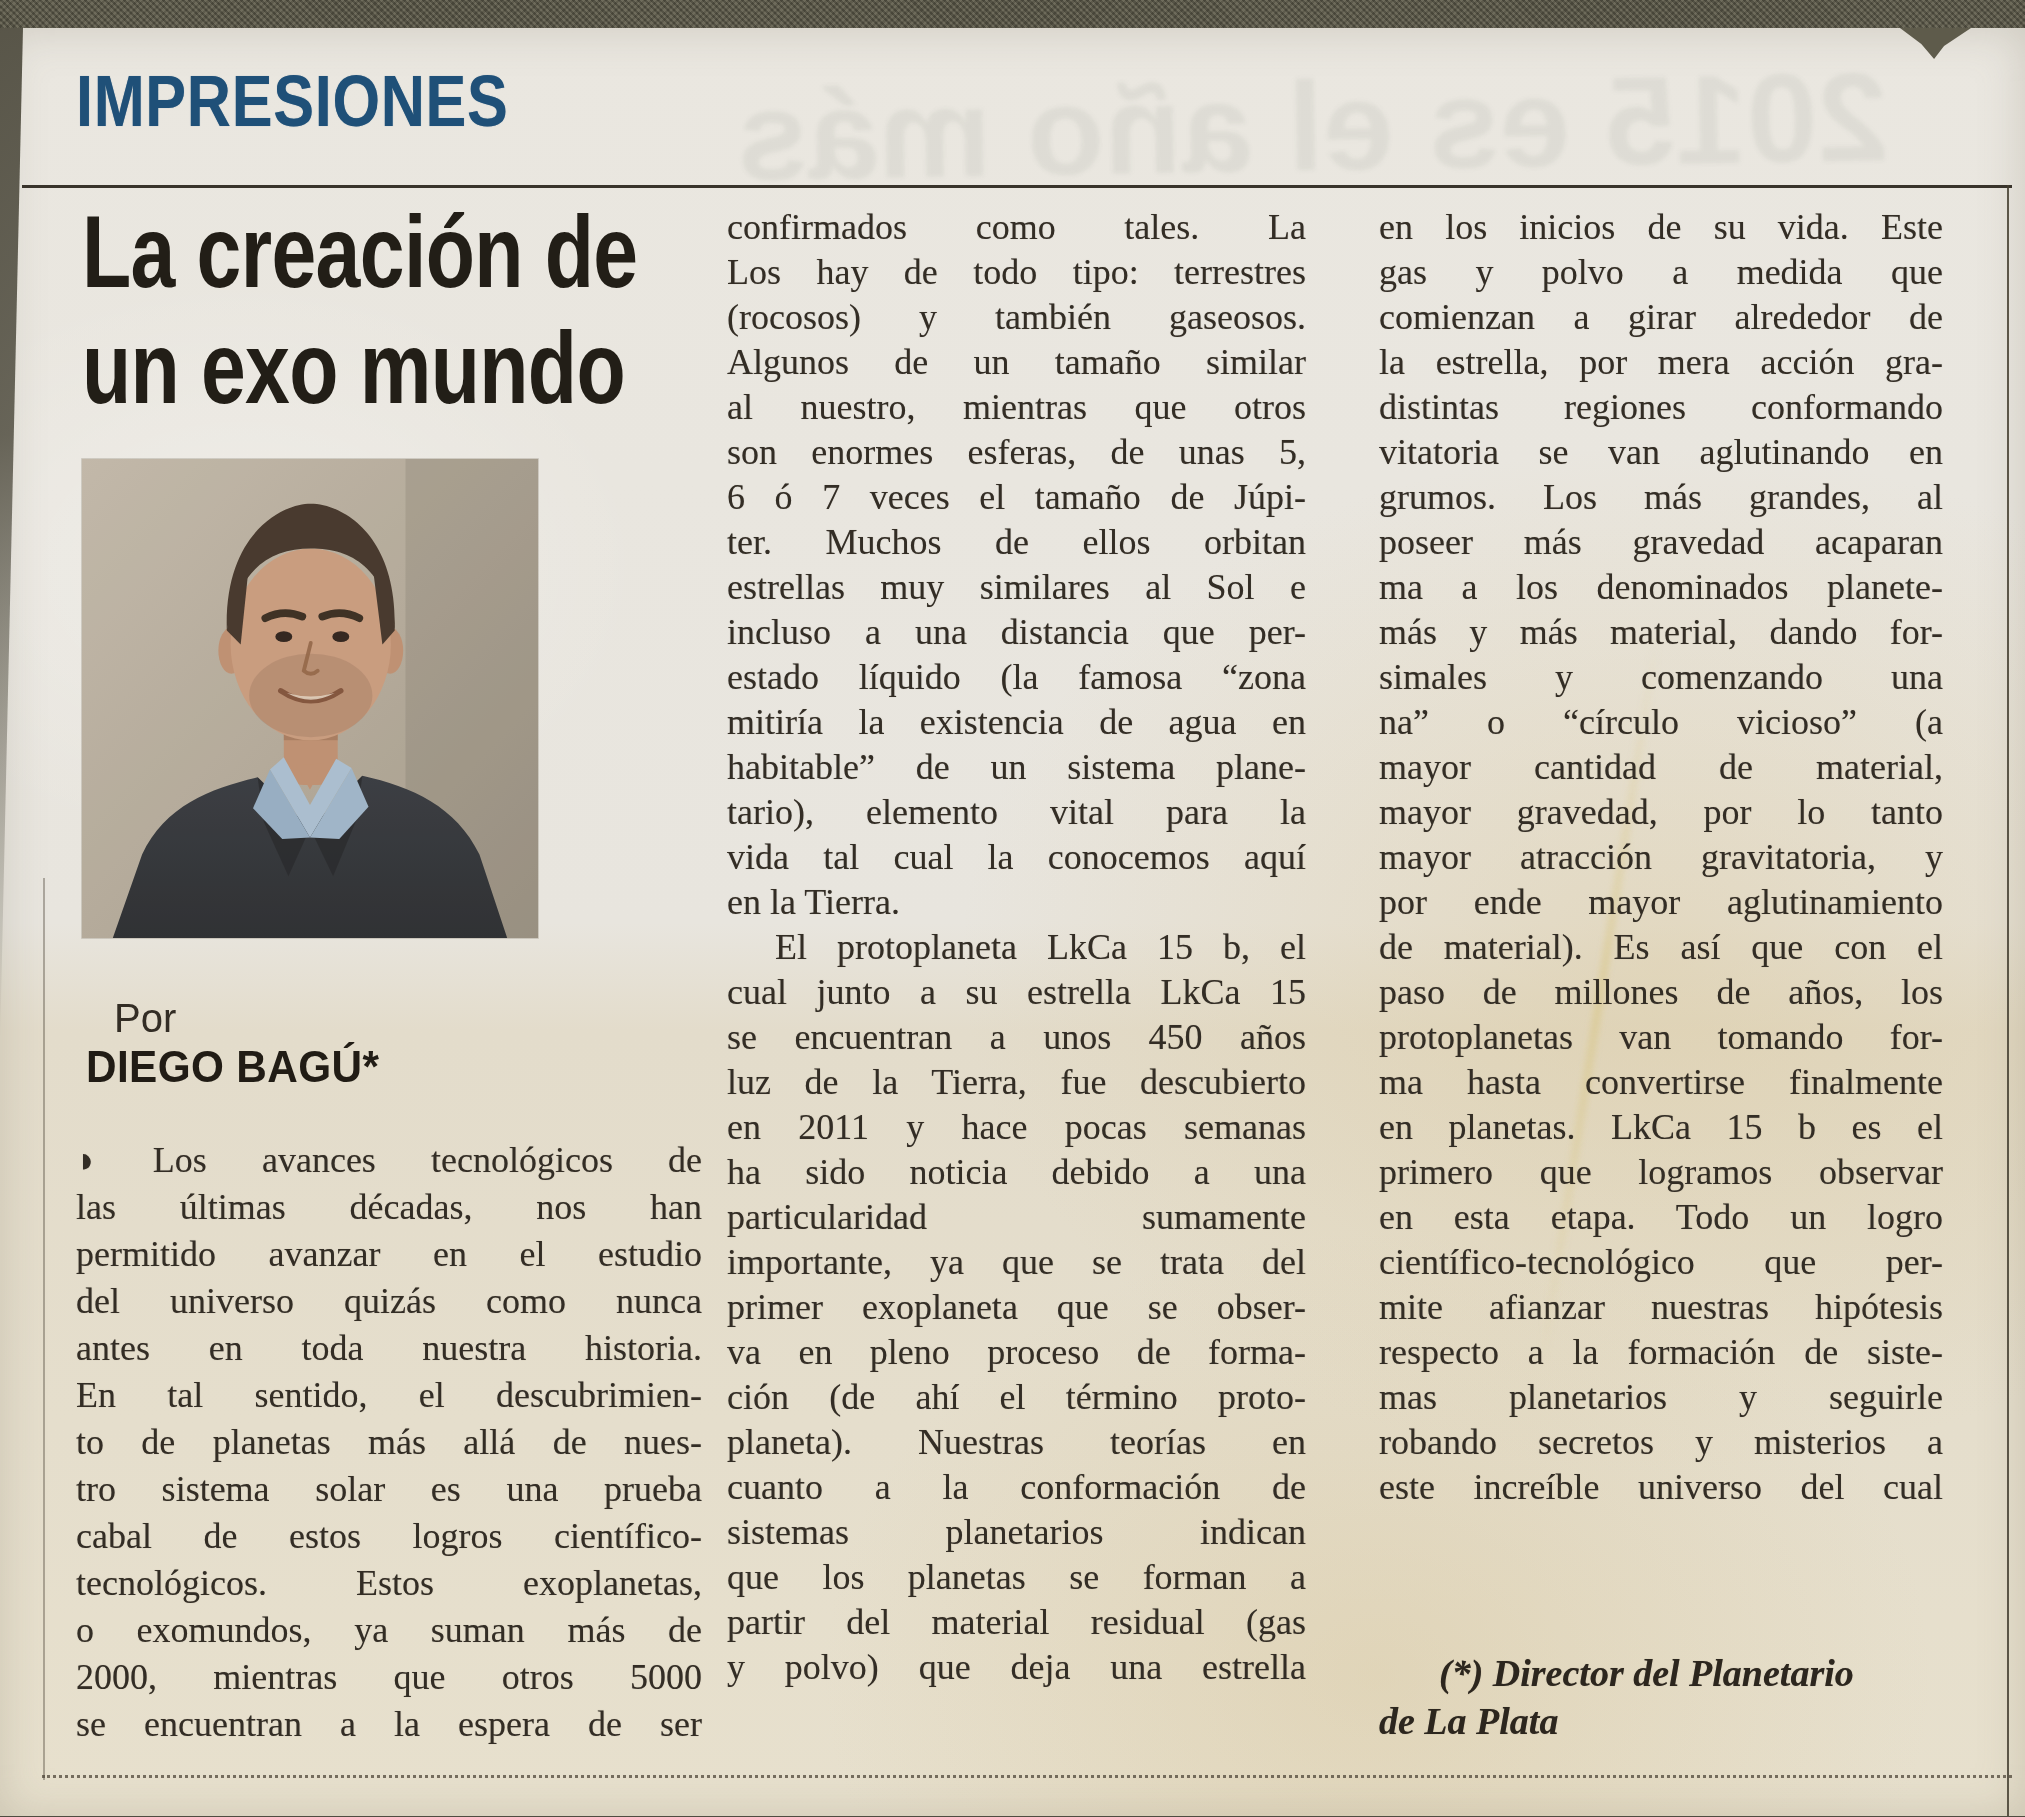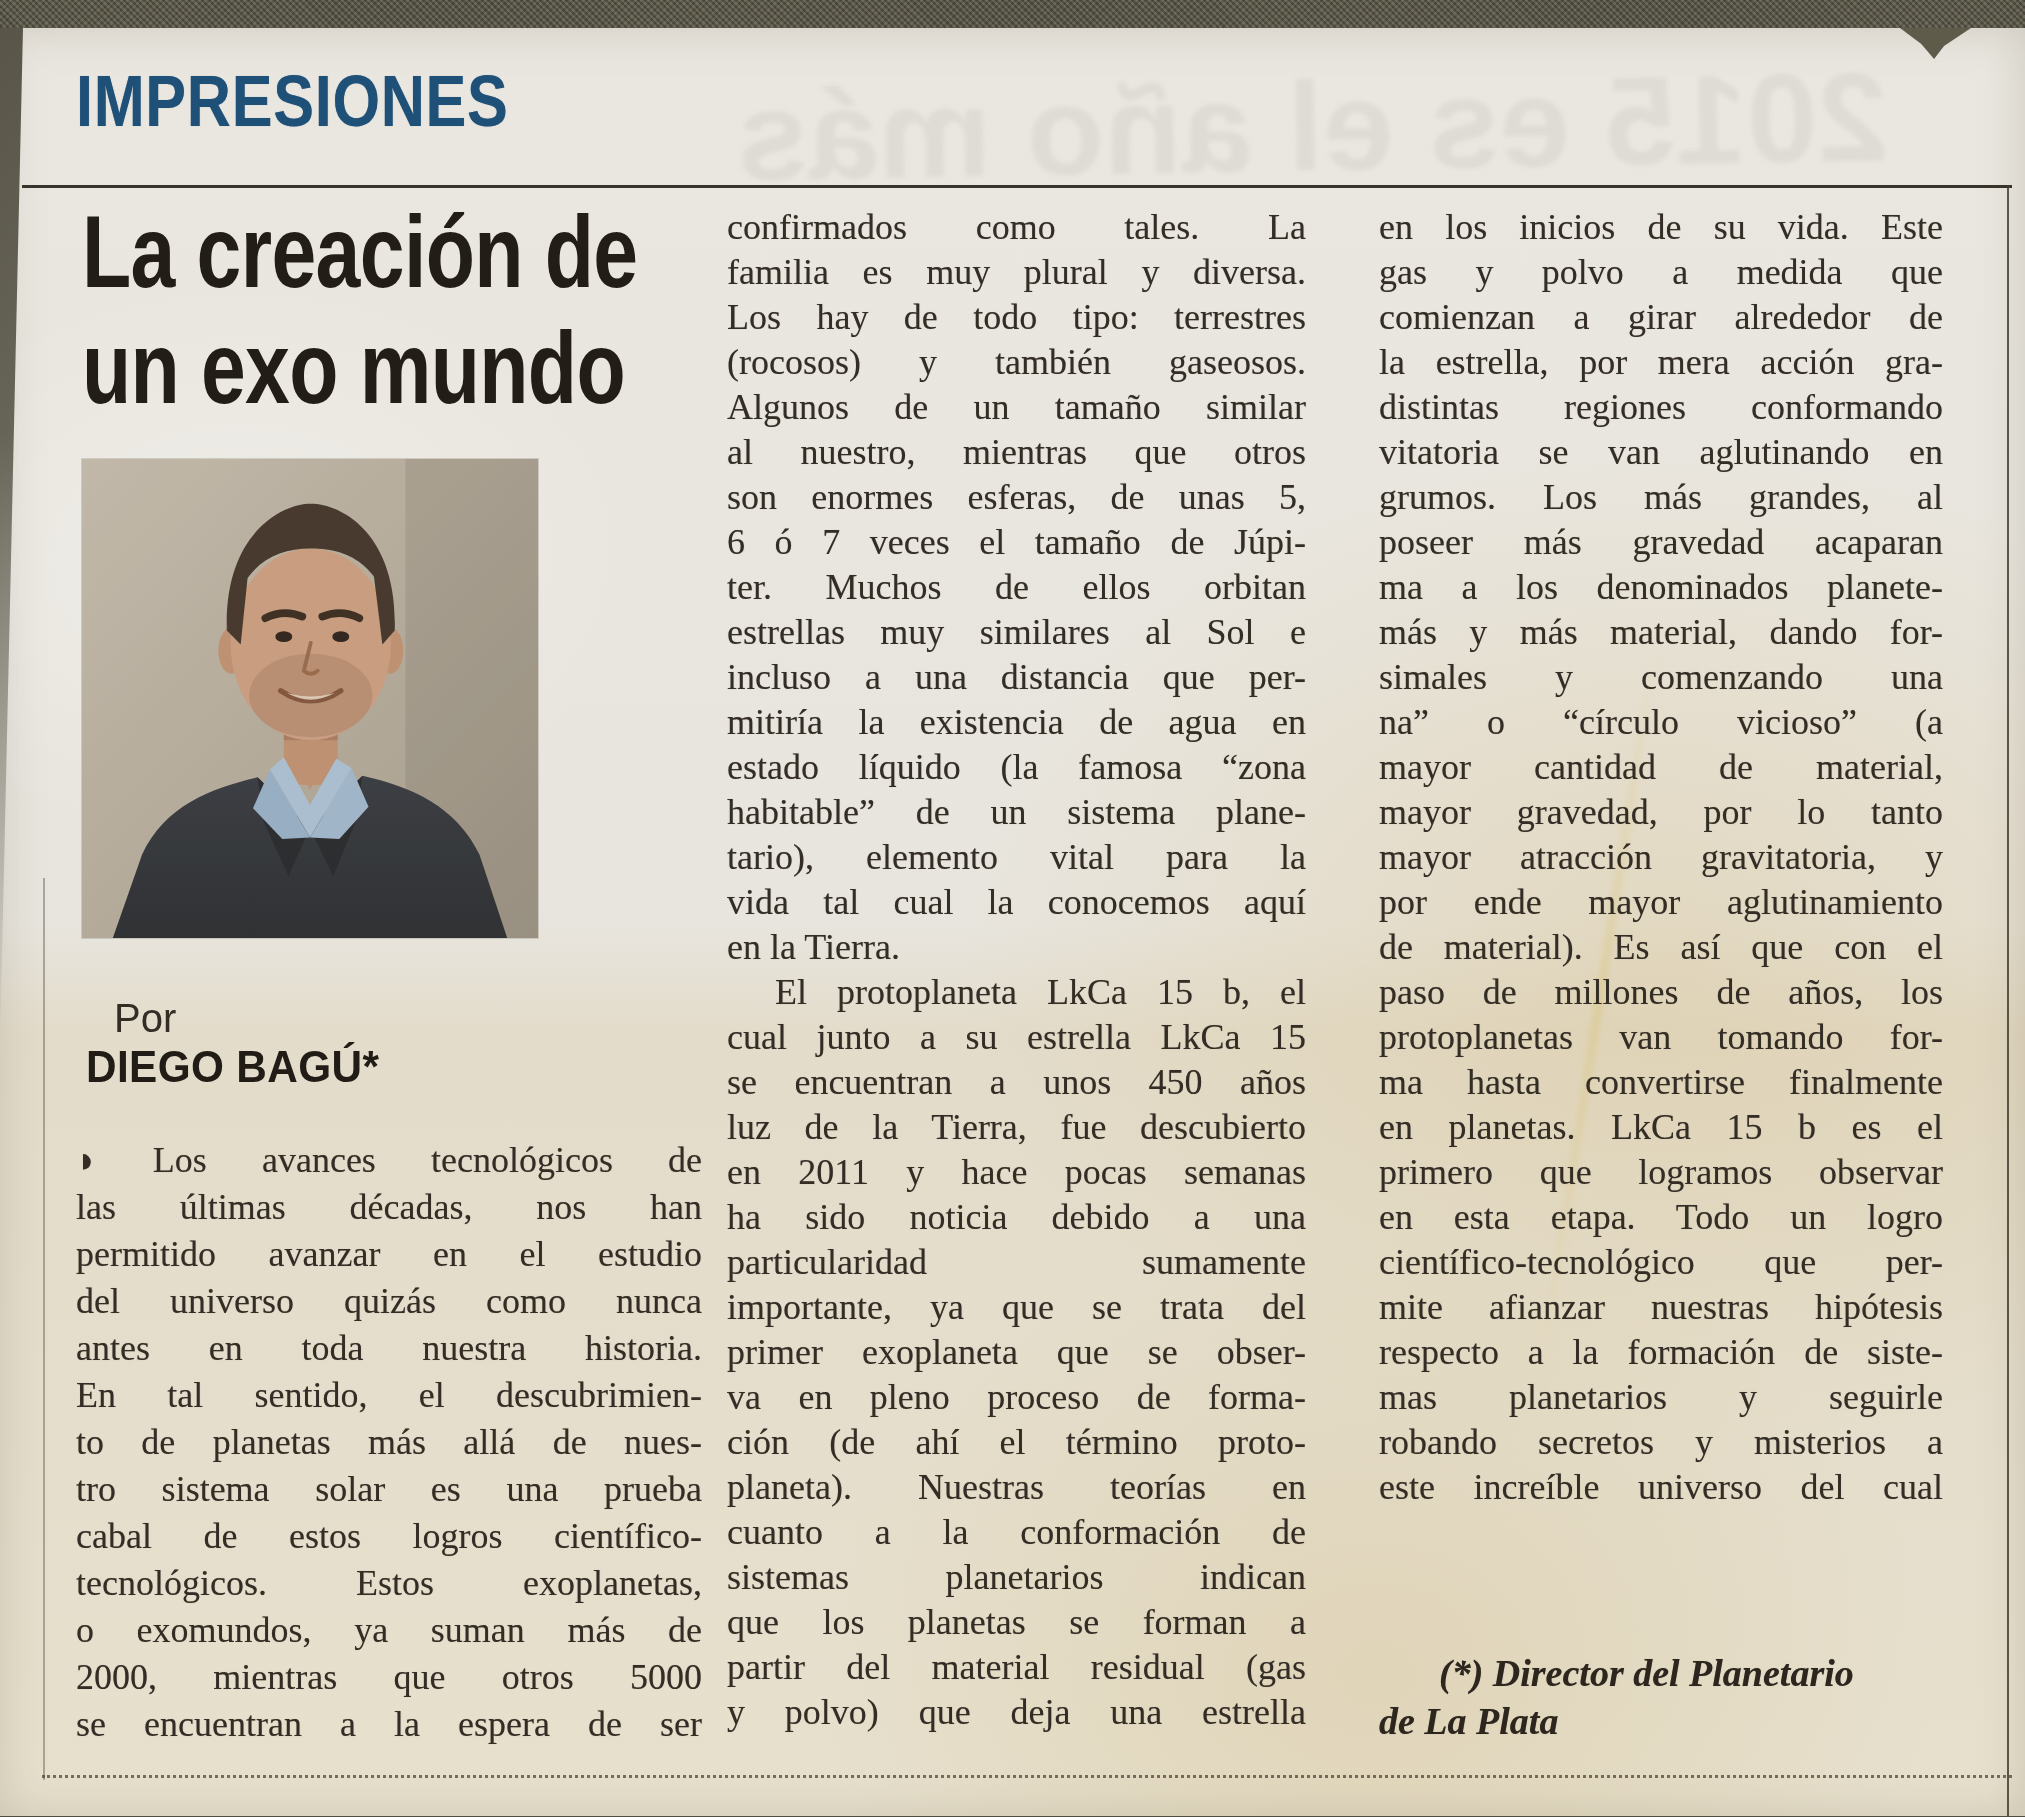--- a/index.html
+++ b/index.html
@@ -180,32 +180,31 @@
       <div class="tl">to de planetas más allá de nues-</div>
       <div class="tl">tro sistema solar es una prueba</div>
       <div class="tl">cabal de estos logros científico-</div>
       <div class="tl">tecnológicos. Estos exoplanetas,</div>
       <div class="tl">o exomundos, ya suman más de</div>
       <div class="tl">2000, mientras que otros 5000</div>
       <div class="tl">se encuentran a la espera de ser</div>
     </div>
   <div class="col col2">
       <div class="tl">confirmados como tales. La</div>
-      <div class="tl">familia es muy plural y diversa.</div>
       <div class="tl">Los hay de todo tipo: terrestres</div>
       <div class="tl">(rocosos) y también gaseosos.</div>
       <div class="tl">Algunos de un tamaño similar</div>
       <div class="tl">al nuestro, mientras que otros</div>
       <div class="tl">son enormes esferas, de unas 5,</div>
       <div class="tl">6 ó 7 veces el tamaño de Júpi-</div>
       <div class="tl">ter. Muchos de ellos orbitan</div>
       <div class="tl">estrellas muy similares al Sol e</div>
       <div class="tl">incluso a una distancia que per-</div>
+      <div class="tl">estado líquido (la famosa “zona</div>
       <div class="tl">mitiría la existencia de agua en</div>
-      <div class="tl">estado líquido (la famosa “zona</div>
       <div class="tl">habitable” de un sistema plane-</div>
       <div class="tl">tario), elemento vital para la</div>
       <div class="tl">vida tal cual la conocemos aquí</div>
       <div class="tl short">en la Tierra.</div>
       <div class="tl ind">El protoplaneta LkCa 15 b, el</div>
       <div class="tl">cual junto a su estrella LkCa 15</div>
       <div class="tl">se encuentran a unos 450 años</div>
       <div class="tl">luz de la Tierra, fue descubierto</div>
       <div class="tl">en 2011 y hace pocas semanas</div>
       <div class="tl">ha sido noticia debido a una</div>

